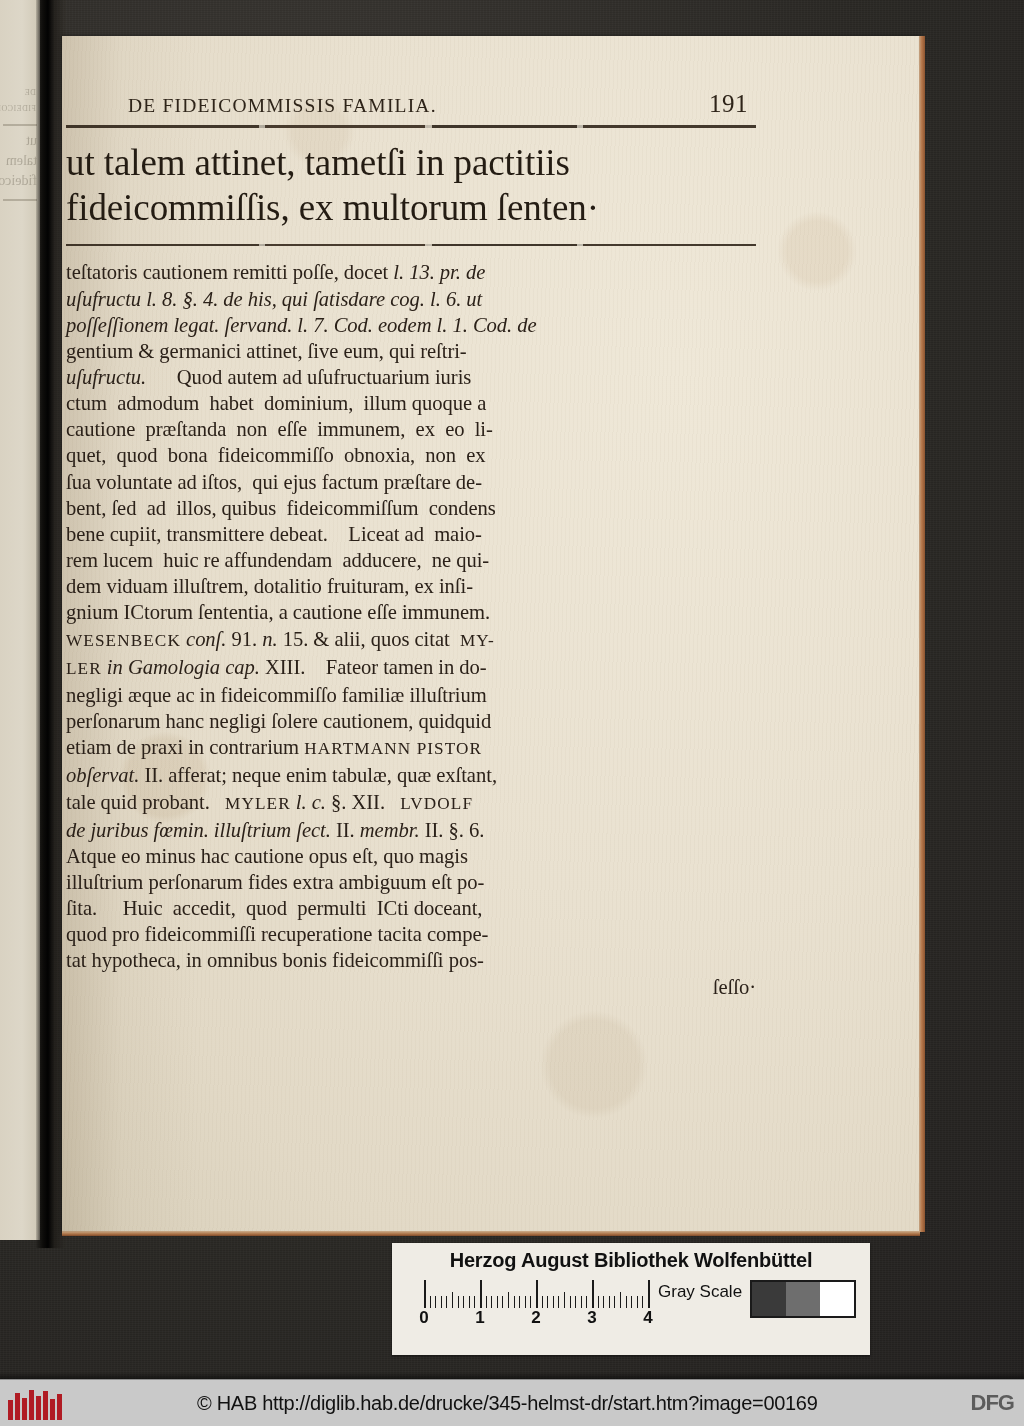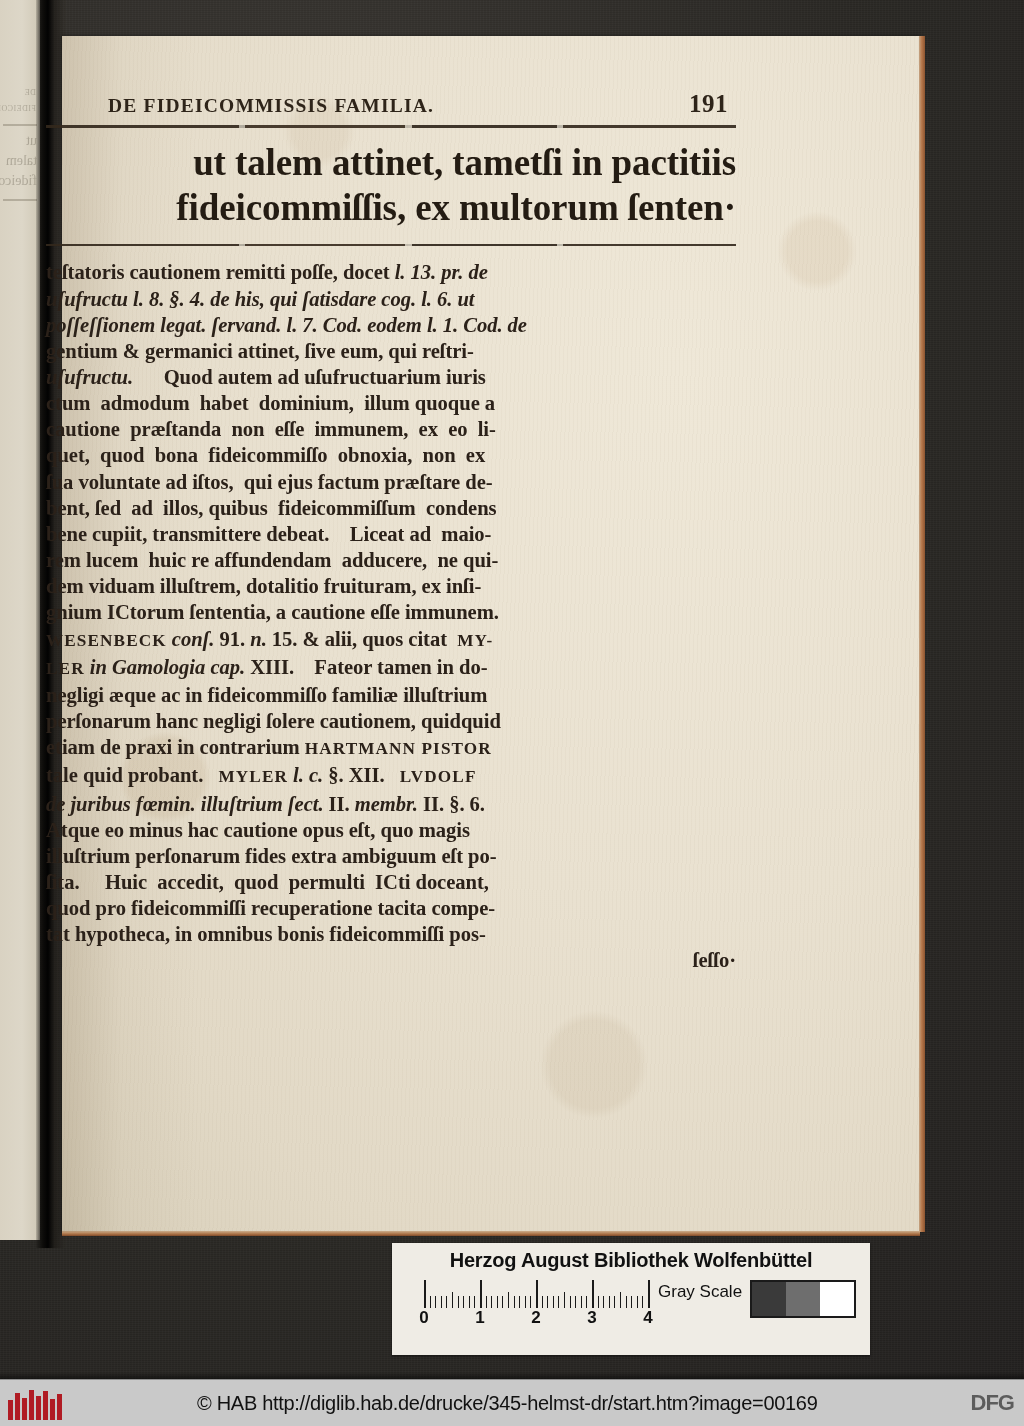--- a/index.html
+++ b/index.html
@@ -107,24 +107,23 @@
   .leaf::after {
     content: "";
     position: absolute; inset: 0;
     background: linear-gradient(90deg, rgba(120,100,70,.20) 0%, rgba(120,100,70,.04) 7%, rgba(0,0,0,0) 16%);
     pointer-events: none;
   }
 
   
   .textblock {
     position: absolute;
-    left: 46px; top: 90px;
+    left: 66px; top: 90px;
     width: 690px;
     color: #2a211a;
-    font-weight: bold;
   }
 
   .runhead {
     display: flex;
     align-items: baseline;
     justify-content: space-between;
     font-size: 19.5px;
     letter-spacing: 1.2px;
     padding: 0 8px 0 62px;
   }
@@ -150,21 +149,21 @@
   }
   .rule.thin { height: 2.4px; margin-top: 14px; }
 
   .title {
     margin: 12px 0 0 0;
     font-size: 37px;
     line-height: 45px;
     color: #241c13;
     letter-spacing: -.1px;
   }
-  .title-l1, .title-l2 { display: block; text-align: right; }
+  .title-l1, .title-l2 { display: block; }
   .title-l3 { display: block; text-align: right; padding-right: 6px; }
 
   .body {
     margin-top: 13px;
     font-size: 20.6px;
     line-height: 26.15px;
     text-align: justify;
     color: #2b2119;
     letter-spacing: -.05px;
   }
@@ -335,20 +334,21 @@
       <span class="ln">bent, ſed  ad  illos, quibus  fideicommiſſum  condens</span>
       <span class="ln">bene cupiit, transmittere debeat.    Liceat ad  maio-</span>
       <span class="ln">rem lucem  huic re affundendam  adducere,  ne qui-</span>
       <span class="ln">dem viduam illuſtrem, dotalitio fruituram, ex inſi-</span>
       <span class="ln">gnium ICtorum ſententia, a cautione eſſe immunem.</span>
       <span class="ln"><span class="sc">WESENBECK</span><i> conſ.</i><span> 91. </span><i>n.</i><span> 15. &amp; alii, quos citat  </span><span class="sc">MY-</span></span>
       <span class="ln"><span class="sc">LER</span><i> in Gamologia cap.</i><span> XIII.    Fateor tamen in do-</span></span>
       <span class="ln">negligi æque ac in fideicommiſſo familiæ illuſtrium</span>
       <span class="ln">perſonarum hanc negligi ſolere cautionem, quidquid</span>
       <span class="ln"><span>etiam de praxi in contrarium </span><span class="sc">HARTMANN PISTOR</span></span>
+      <span class="ln"><i>obſervat.</i><span> II. afferat; neque enim tabulæ, quæ exſtant,</span></span>
       <span class="ln"><span>tale quid probant.   </span><span class="sc">MYLER</span><i> l. c.</i><span> §. XII.   </span><span class="sc">LVDOLF</span></span>
       <span class="ln"><i>de juribus fœmin. illuſtrium ſect.</i><span> II. </span><i>membr.</i><span> II. §. 6.</span></span>
       <span class="ln">Atque eo minus hac cautione opus eſt, quo magis</span>
       <span class="ln">illuſtrium perſonarum fides extra ambiguum eſt po-</span>
       <span class="ln">ſita.     Huic  accedit,  quod  permulti  ICti doceant,</span>
       <span class="ln">quod pro fideicommiſſi recuperatione tacita compe-</span>
       <span class="ln">tat hypotheca, in omnibus bonis fideicommiſſi pos-</span>
       <span class="ln right">ſeſſo·</span>
     </div>
   </div>

